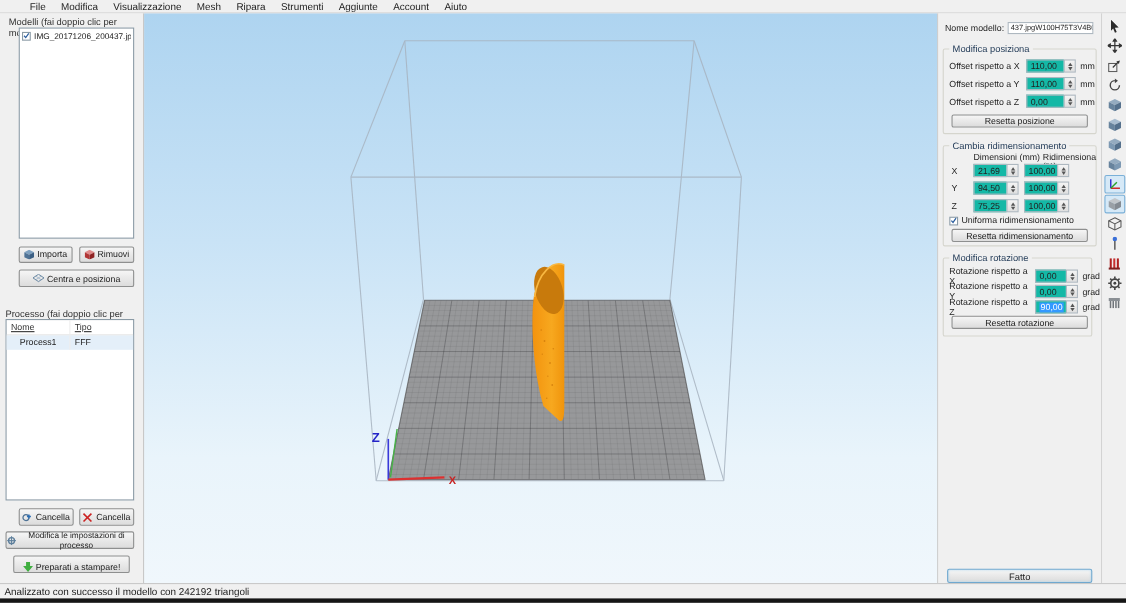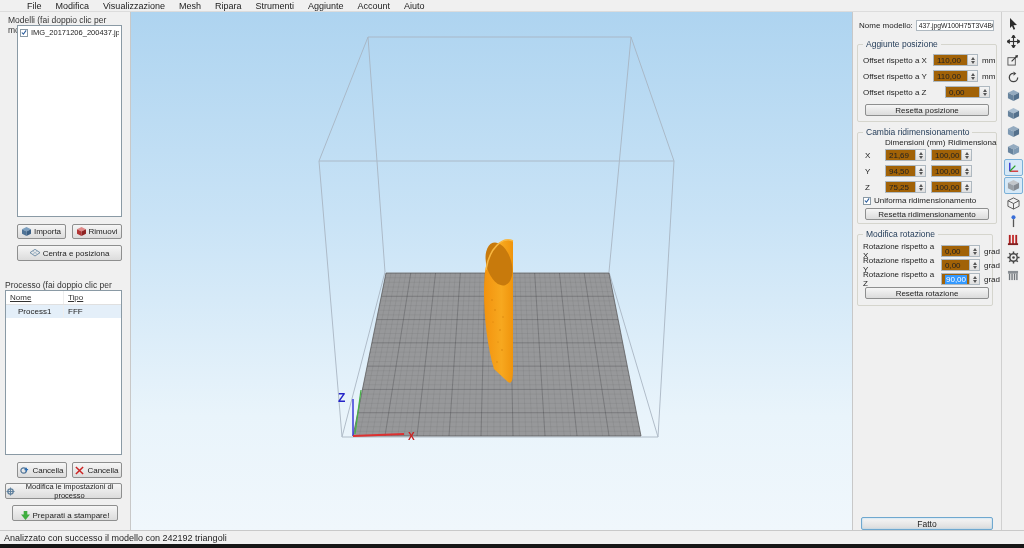--- a/index.html
+++ b/index.html
@@ -41,21 +41,21 @@
   .col-nome { width:58px; border-right:1px solid #eee; }
   .col-tipo { width:50px; }
 
   
   .groupbox { position:absolute; border:1px solid #d5d5cd; border-radius:2px; }
   .group-title { position:absolute; top:-6px; left:5px; background:#f0f0f0; padding:0 3px;
     font-size:8.5px; color:#1f3855; }
   .field-row { position:absolute; display:flex; align-items:center; font-size:8px; color:#222; }
   .field-label { width:70px; }
   .spinbox { display:flex; align-items:stretch; }
-  .spin-input { background:#a16207; border:1px solid #aeb8c0; border-right:none; height:12px;
+  .spin-input { background:#14b8a6; border:1px solid #aeb8c0; border-right:none; height:12px;
     font-size:8px; color:#222; display:flex; align-items:center; padding:0 3px; }
   .spin-btns { width:11px; border:1px solid #aeb8c0; background:linear-gradient(180deg,#f4f4f4,#dfdfdf);
     display:flex; flex-direction:column; align-items:center; justify-content:center; gap:1px; }
   .arr-up { width:0; height:0; border-left:2.5px solid transparent; border-right:2.5px solid transparent;
     border-bottom:3px solid #555; }
   .arr-dn { width:0; height:0; border-left:2.5px solid transparent; border-right:2.5px solid transparent;
     border-top:3px solid #555; }
   .unit { margin-left:4px; }
   .sel-text { background:#3399ff; color:#fff; padding:0 1px; }
   .reset-btn { position:absolute; height:12px; font-size:8px; }
@@ -314,21 +314,21 @@
   </svg>
 </div>
 
 <div id="right-panel" class="abs">
   <div class="field-row" style="left:6px; top:8px;">
     <span>Nome modello:</span>
     <span style="background:#fff; border:1px solid #aeb8c0; padding:1px 2px; margin-left:3px; font-size:6.8px; max-width:78px; white-space:nowrap; overflow:hidden;">437.jpgW100H75T3V4B0A0C0NS</span>
   </div>
 
   <div class="groupbox" style="left:4px; top:32px; width:140px; height:78px;">
-    <span class="group-title">Aggiunte posizione</span>
+    <span class="group-title">Modifica posiziona</span>
   </div>
   <div class="field-row" style="left:10px; top:42px;">
     <span class="field-label">Offset rispetto a X</span>
     <span class="spinbox">
         <span class="spin-input" style="width:34px;">110,00</span>
         <span class="spin-btns">
           <span class="arr-up"></span>
           <span class="arr-dn"></span>
         </span>
       </span>
@@ -338,21 +338,21 @@
     <span class="field-label">Offset rispetto a Y</span>
     <span class="spinbox">
         <span class="spin-input" style="width:34px;">110,00</span>
         <span class="spin-btns">
           <span class="arr-up"></span>
           <span class="arr-dn"></span>
         </span>
       </span>
     <span class="unit">mm</span>
   </div>
-  <div class="field-row" style="left:10px; top:74px;gap:12px;">
+  <div class="field-row" style="left:10px; top:74px;">
     <span class="field-label">Offset rispetto a Z</span>
     <span class="spinbox">
         <span class="spin-input" style="width:34px;">0,00</span>
         <span class="spin-btns">
           <span class="arr-up"></span>
           <span class="arr-dn"></span>
         </span>
       </span>
     <span class="unit">mm</span>
   </div>

